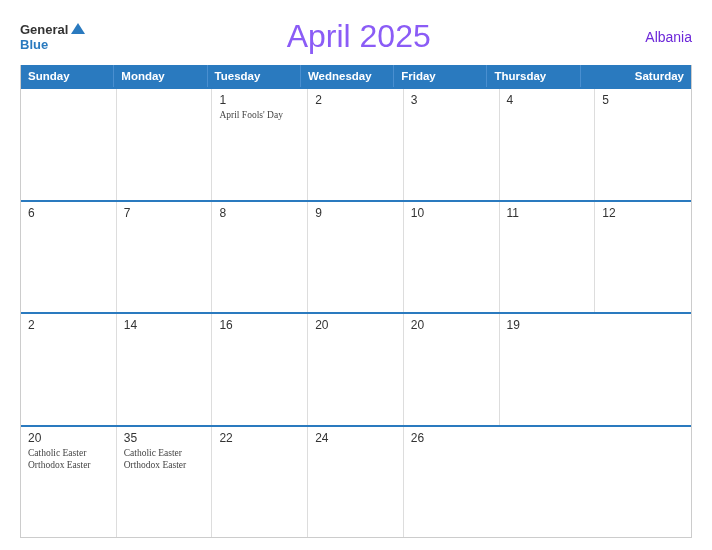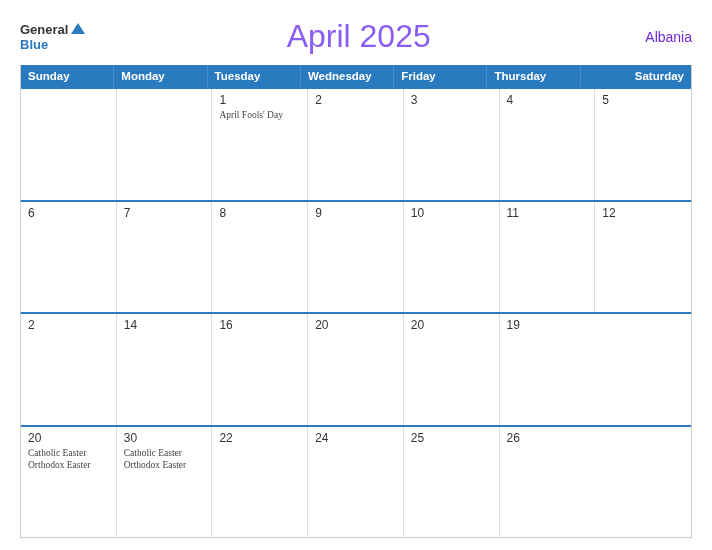--- a/index.html
+++ b/index.html
@@ -213,32 +213,29 @@
             <span class="cal-day-num">19</span>
           </div>
         </div>
         <div class="cal-week">
           <div class="cal-cell">
             <span class="cal-day-num">20</span>
             <span class="cal-event">Catholic Easter</span>
             <span class="cal-event">Orthodox Easter</span>
           </div>
           <div class="cal-cell">
-            <span class="cal-day-num">30</span>
+            <span class="cal-day-num">35</span>
             <span class="cal-event">Catholic Easter</span>
             <span class="cal-event">Orthodox Easter</span>
           </div>
           <div class="cal-cell">
             <span class="cal-day-num">22</span>
           </div>
           <div class="cal-cell">
             <span class="cal-day-num">24</span>
-          </div>
-          <div class="cal-cell">
-            <span class="cal-day-num">25</span>
           </div>
           <div class="cal-cell">
             <span class="cal-day-num">26</span>
           </div>
         </div>
       </div>
   </div>
 </div>
 
 </body></html>

